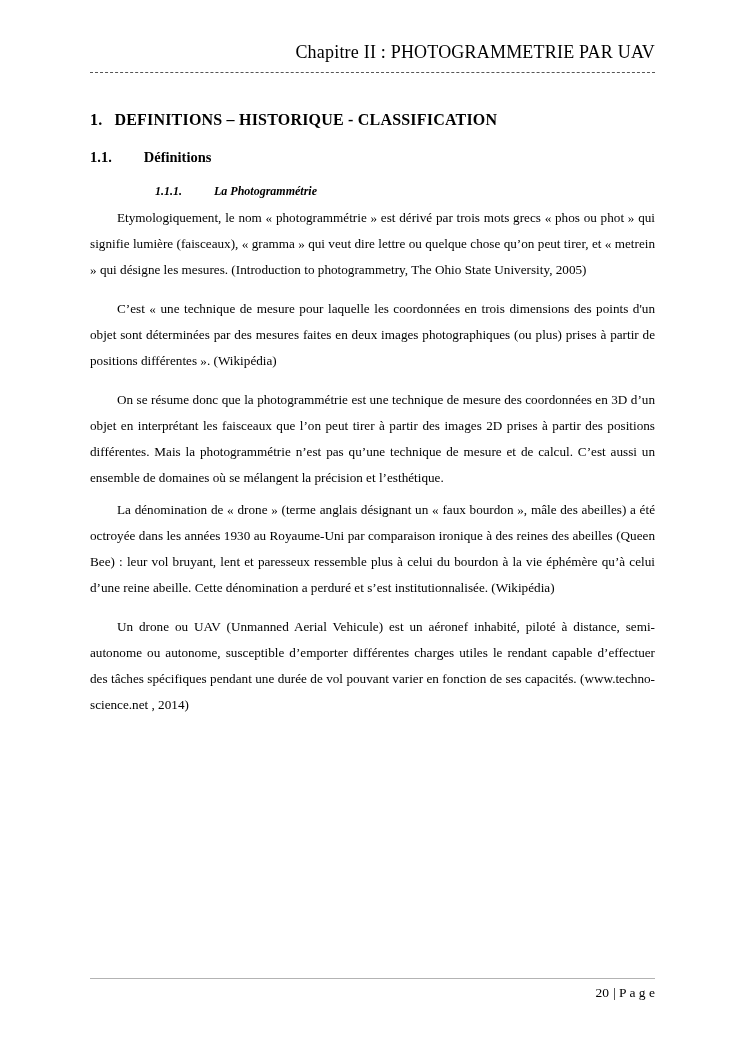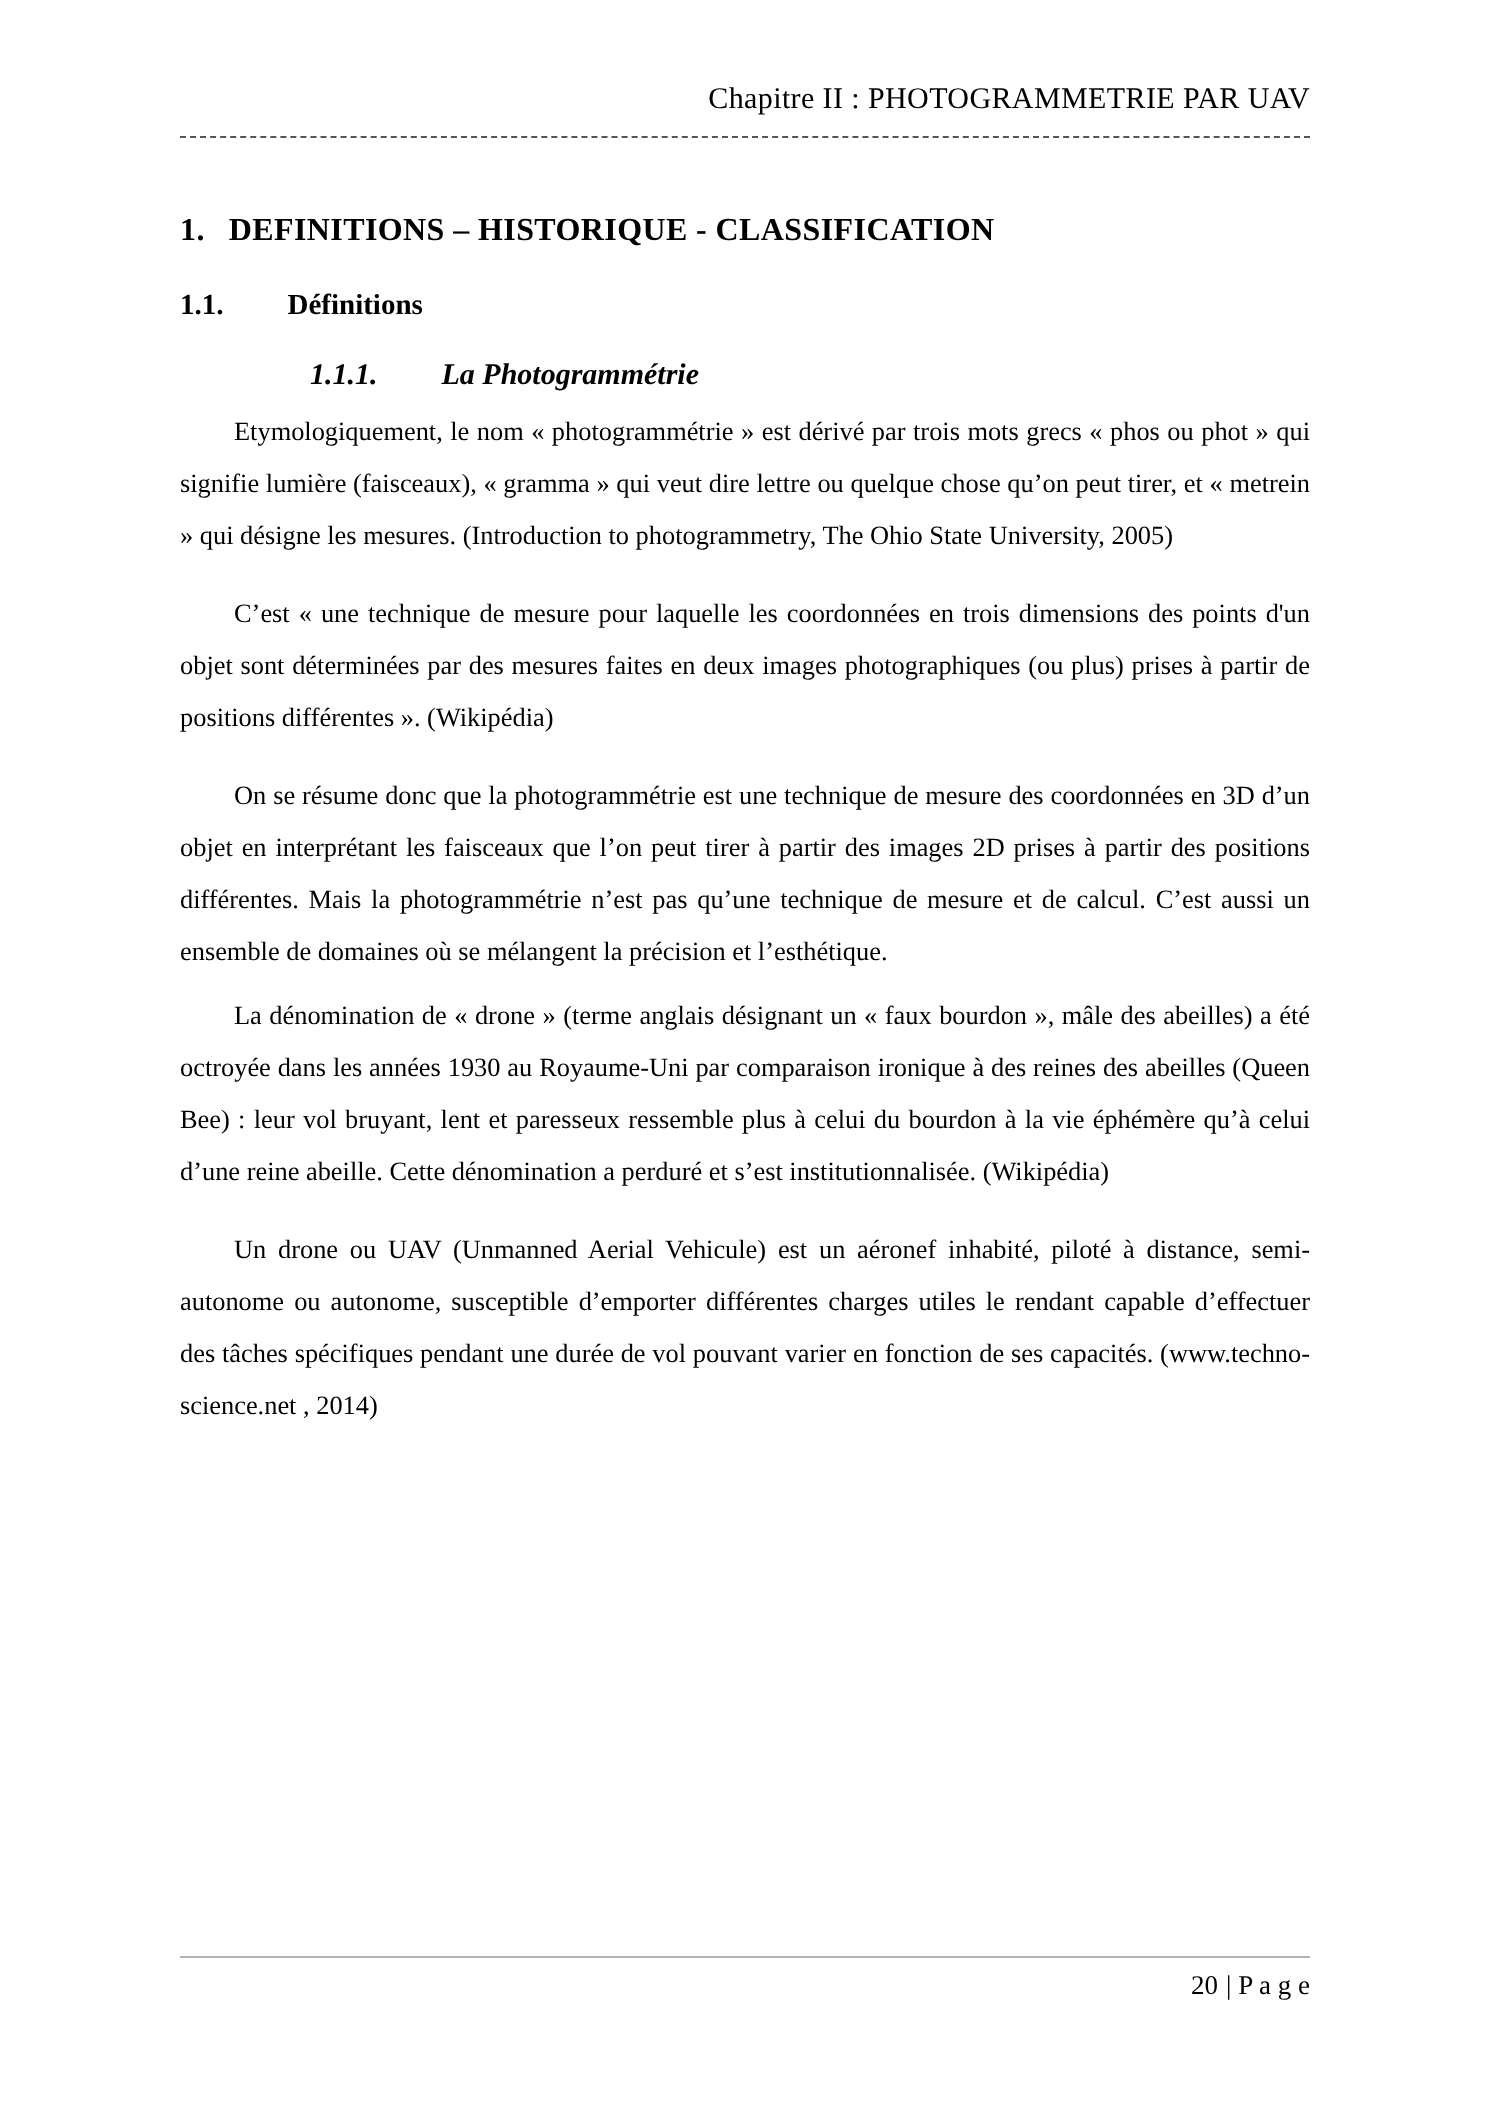--- a/index.html
+++ b/index.html
@@ -12,21 +12,21 @@
     color: #000000;
     font-family: "Liberation Serif", serif;
     position: relative;
     padding: 42px 90px 0 90px;
     overflow: hidden;
   }
 
   
   .page-header { text-align: right; }
   .chapter-header {
-    font-size: 15px;
+    font-size: 18px;
     letter-spacing: 0.2px;
   }
   .header-rule {
     margin-top: 9px;
     border-bottom: 1px dashed #555555;
     height: 0;
   }
 
   
   h1.sec1 {
@@ -40,21 +40,21 @@
   h2.sec2 {
     margin-top: 20px;
     font-size: 14.5px;
     font-weight: bold;
   }
   h2.sec2 .h-num { display: inline-block; margin-right: 32px; }
 
   h3.sec3 {
     margin-top: 18px;
     margin-left: 65px;
-    font-size: 15px;
+    font-size: 12px;
     font-weight: bold;
     font-style: italic;
   }
   h3.sec3 .h-num { display: inline-block; margin-right: 32px; font-style: italic; }
 
   
   p.body-par {
     margin-top: 13px;
     font-size: 13.2px;
     line-height: 26px;

